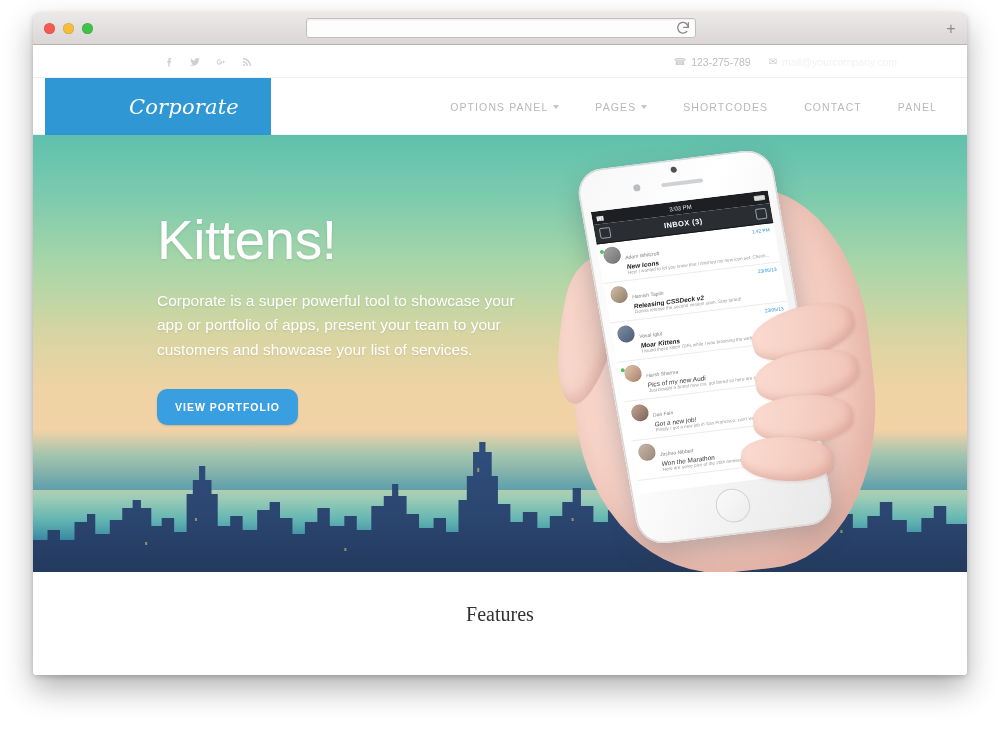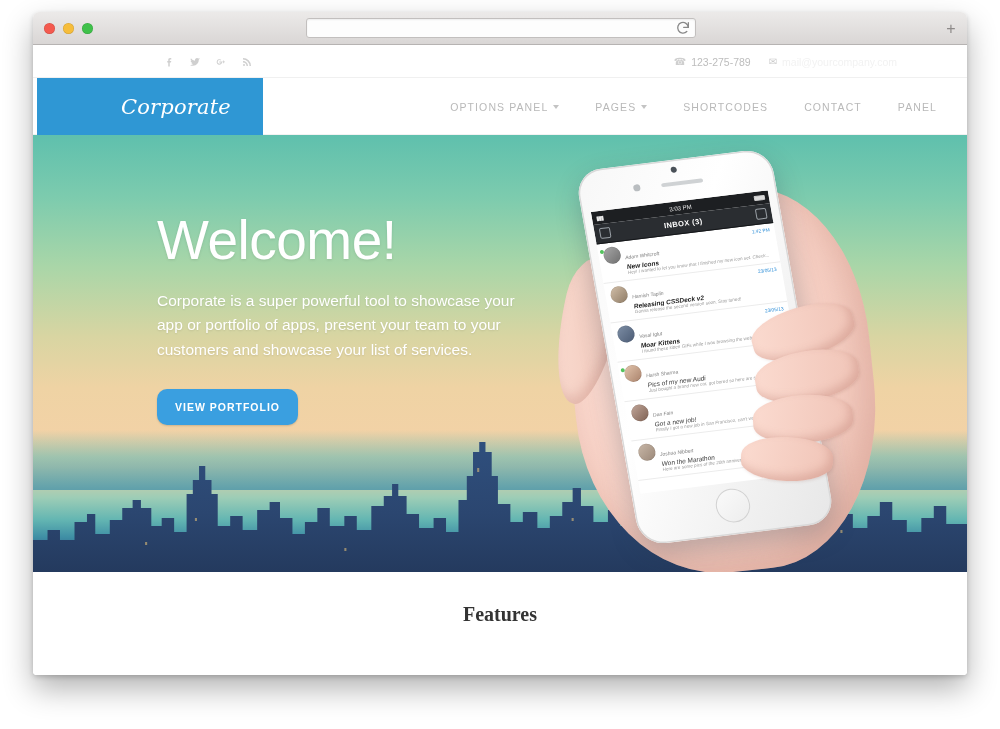--- a/index.html
+++ b/index.html
@@ -80,21 +80,21 @@
   .social .si svg { width: 12px; height: 12px; display: block; }
   .contact { position: absolute; right: 70px; top: 0; height: 33px; display: flex; align-items: center; gap: 18px; }
   .ci { display: flex; align-items: center; gap: 5px; font-size: 10.5px; color: #bdbdbd; }
   .ci .gl { color: #cfcfcf; font-size: 10px; }
   .ci.email { color: #f2f2f2; }
   .ci.email .gl { color: #cccccc; }
 
   
   .header { height: 57px; background: #ffffff; position: relative; border-bottom: 1px solid #f2f2f2; }
   .logo-box {
-    position: absolute; left: 4px; top: 0;
+    position: absolute; left: 12px; top: 0;
     width: 226px; height: 57px;
     background: #2f97d4;
     display: flex; align-items: center; justify-content: flex-end;
     padding-right: 32px;
   }
   .logo-text {
     color: #ffffff; font-family: "DejaVu Serif", serif;
     font-size: 21px; font-style: italic; letter-spacing: .2px;
   }
   .nav {
@@ -258,21 +258,21 @@
   .msg.read .msg-time { color: #9b9b9b; }
   .homebtn {
     position: absolute; left: 50%; bottom: 12px;
     width: 34px; height: 34px; margin-left: -17px;
     border: 1.5px solid #d2d2d2; border-radius: 50%;
     background: linear-gradient(140deg,#fafafa,#ededed);
   }
 
   
   .features { height: 103px; background: #ffffff; text-align: center; padding-top: 31px; }
-  .features h2 { font-family: "Liberation Serif", serif; font-size: 20px; color: #333333; font-weight: bold; }
+  .features h2 { font-family: "Liberation Serif", serif; font-size: 20px; color: #333333; font-weight: normal; }
   .features p { margin-top: 12px; font-size: 13.5px; color: #a4a4a4; }
 </style>
 </head>
 <body>
 
 <div class="browser">
 
   <div class="titlebar">
     <div class="traffic">
       <span class="light red"></span>
@@ -392,21 +392,21 @@
             <rect x="300" y="126" width="2" height="3"></rect>
             <rect x="428" y="46" width="2" height="4"></rect>
             <rect x="519" y="96" width="2" height="3"></rect>
             <rect x="640" y="120" width="2" height="3"></rect>
             <rect x="778" y="108" width="2" height="3"></rect>
           </g>
         </svg>
       </div>
 
       <div class="hero-inner">
-        <h1 class="hero-title">Welcome!</h1>
+        <h1 class="hero-title">Kittens!</h1>
         <p class="hero-sub">Corporate is a super powerful tool to showcase your app or portfolio of apps, present your team to your customers and showcase your list of services.</p>
         <a class="hero-btn">VIEW PORTFOLIO</a>
       </div>
 
       <div class="phone-wrap">
         <div class="hand"></div>
         <div class="thumb"></div>
 
         <div class="phone">
           <div class="camera2"></div>

